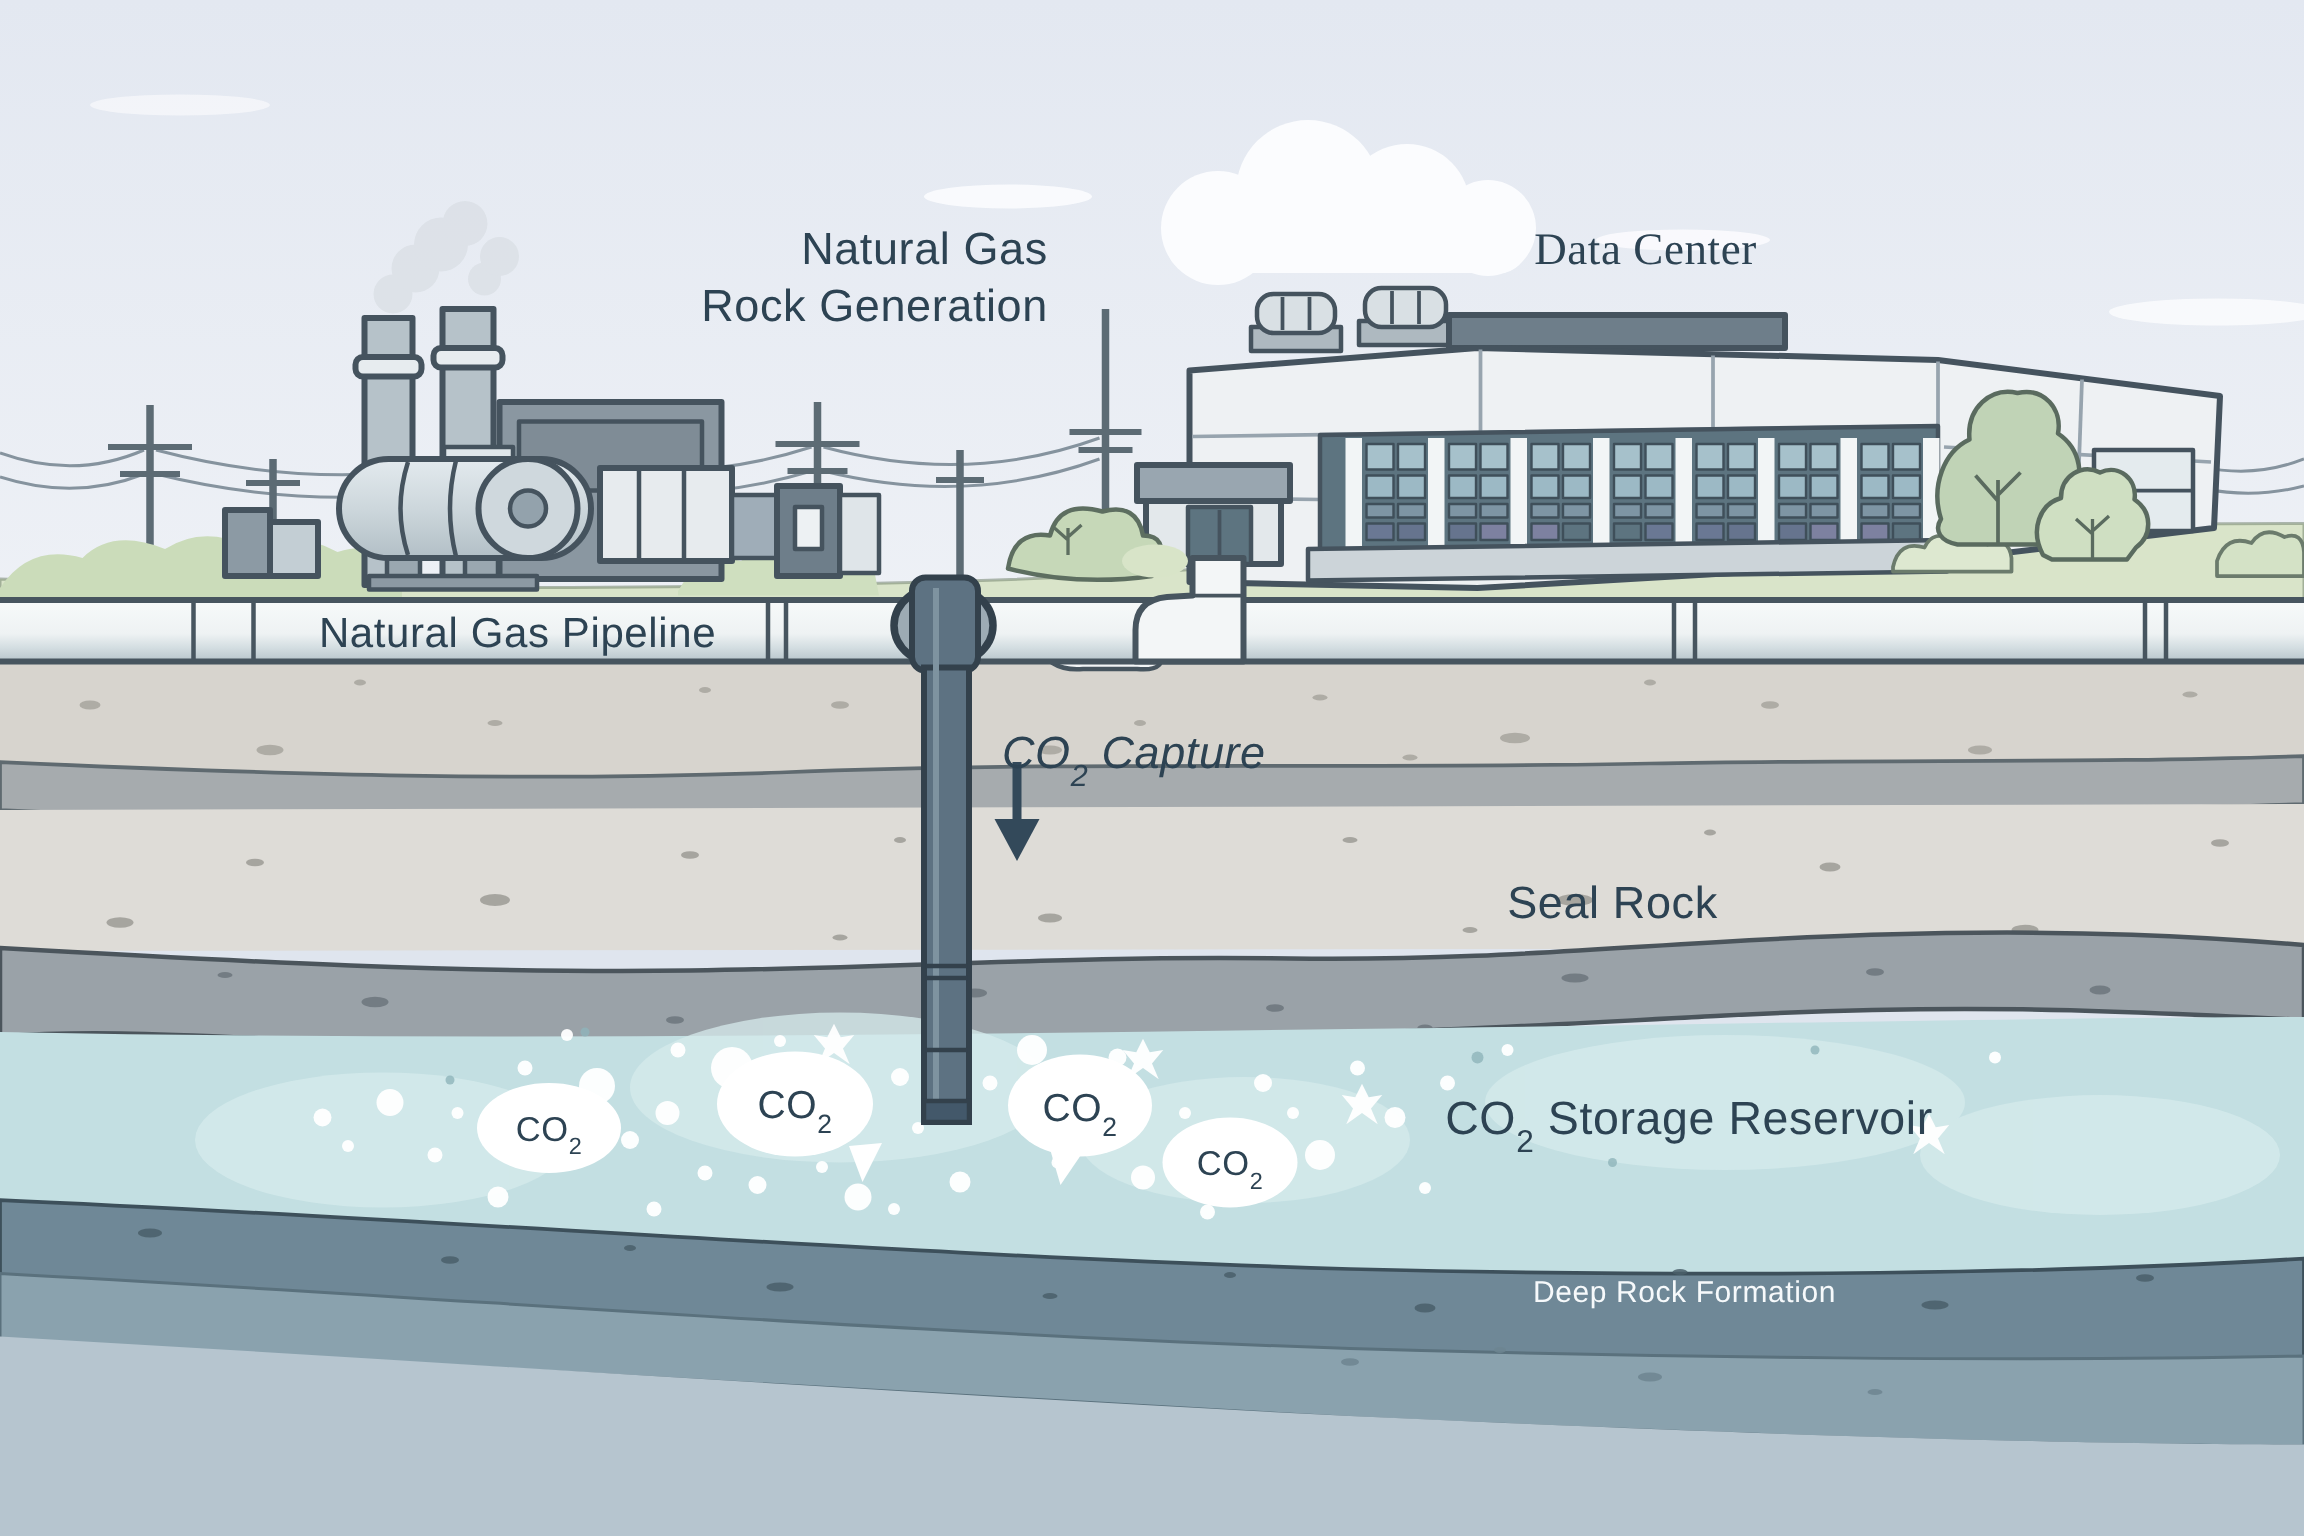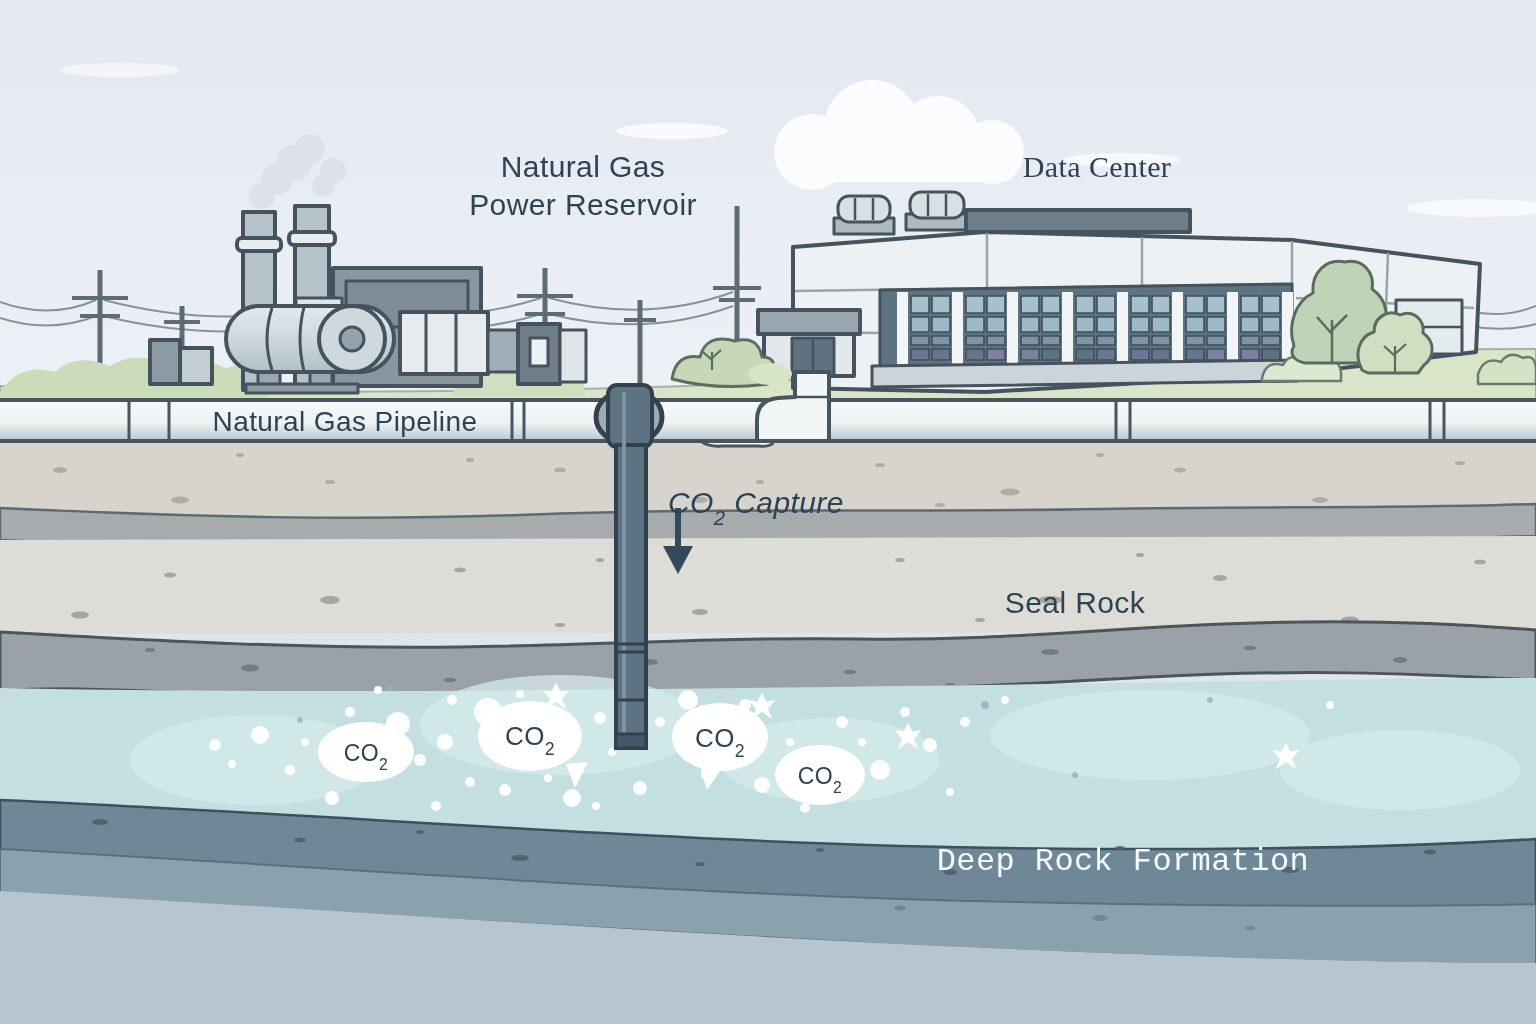--- a/index.html
+++ b/index.html
@@ -6,21 +6,21 @@
   .stage {
     position:relative; width:1536px; height:1024px; overflow:hidden;
     font-family:"Liberation Sans", sans-serif;
   }
   .stage svg { position:absolute; left:0; top:0; }
   .lbl {
     position:absolute; color:#2d4353; font-size:30px; letter-spacing:.4px;
     white-space:nowrap; line-height:38px;
   }
   .lbl sub { font-size:.68em; position:relative; top:.24em; line-height:0; }
-  .center { transform:translateX(-50%); text-align:center; }
+  .center { transform:translateX(-50%); text-align:right; }
   .white { color:#f6f9fb; }
   .bubble-lbl { transform:translate(-50%,-50%); font-size:26px; line-height:1; }
   .bubble-sm { font-size:23px; }
 </style>
 </head>
 <body>
 
 <div class="stage">
 
 <svg width="1536" height="1024" viewBox="0 0 1536 1024">
@@ -428,33 +428,34 @@
     <ellipse cx="530" cy="736" rx="52" ry="35"></ellipse>
     <path d="M566,764 L588,762 L575,788 Z"></path>
     <ellipse cx="720" cy="737" rx="48" ry="34"></ellipse>
     <path d="M700,766 L722,768 L707,790 Z"></path>
     <ellipse cx="820" cy="775" rx="45" ry="30"></ellipse>
   </g>
 </svg>
 
 <div class="lbl center" style="left:583px; top:148px;">
   <div>Natural Gas</div>
-  <div>Power Reservoir</div>
+  <div>Rock Generation</div>
 </div>
 
 <div class="lbl center" style="left:1097px; top:148px;font-family:Liberation Serif, serif;">Data Center</div>
 
 <div class="lbl center" style="left:345px; top:403px; font-size:28px;">Natural Gas Pipeline</div>
 
 <div class="lbl" style="left:668px; top:484px;font-style:italic;"><span>CO</span><sub>2</sub><span> Capture</span></div>
 
 <div class="lbl center" style="left:1075px; top:584px;">Seal Rock</div>
 
-
-<div class="lbl center white" style="left:1123px; top:843px; font-size:32px;font-family:Liberation Mono, monospace;">Deep Rock Formation</div>
+<div class="lbl center" style="left:1126px; top:727px; font-size:31px;"><span>CO</span><sub>2</sub><span> Storage Reservoir</span></div>
+
+<div class="lbl center white" style="left:1123px; top:843px; font-size:20px;">Deep Rock Formation</div>
 
 <div class="lbl bubble-lbl bubble-sm" style="left:366px; top:753px;"><span>CO</span><sub>2</sub></div>
 
 <div class="lbl bubble-lbl" style="left:530px; top:736px;"><span>CO</span><sub>2</sub></div>
 
 <div class="lbl bubble-lbl" style="left:720px; top:738px;"><span>CO</span><sub>2</sub></div>
 
 <div class="lbl bubble-lbl bubble-sm" style="left:820px; top:776px;"><span>CO</span><sub>2</sub></div>
 
 </div>

